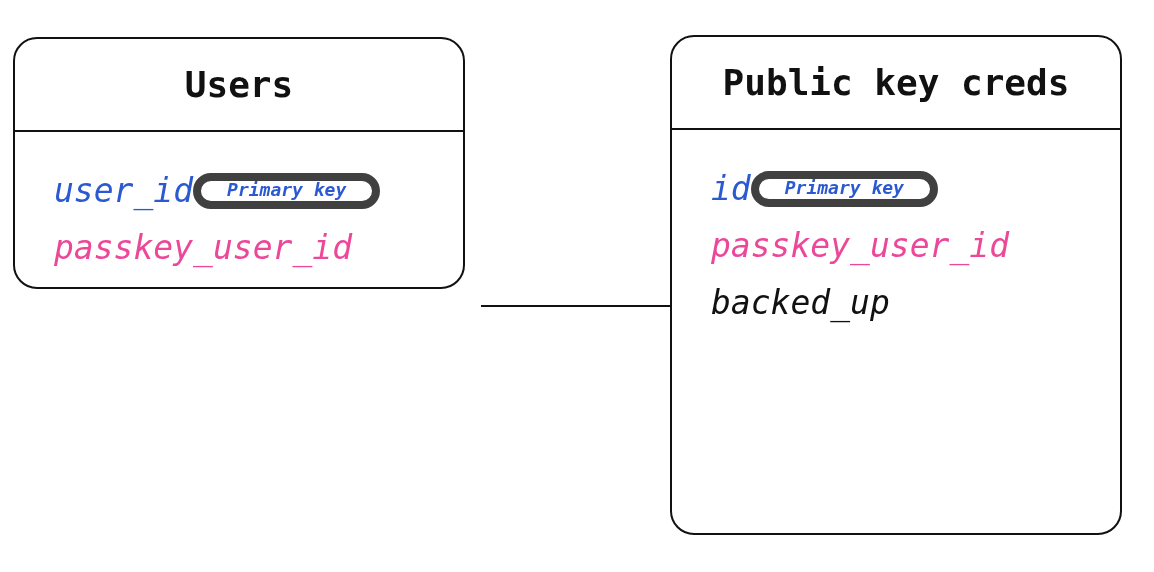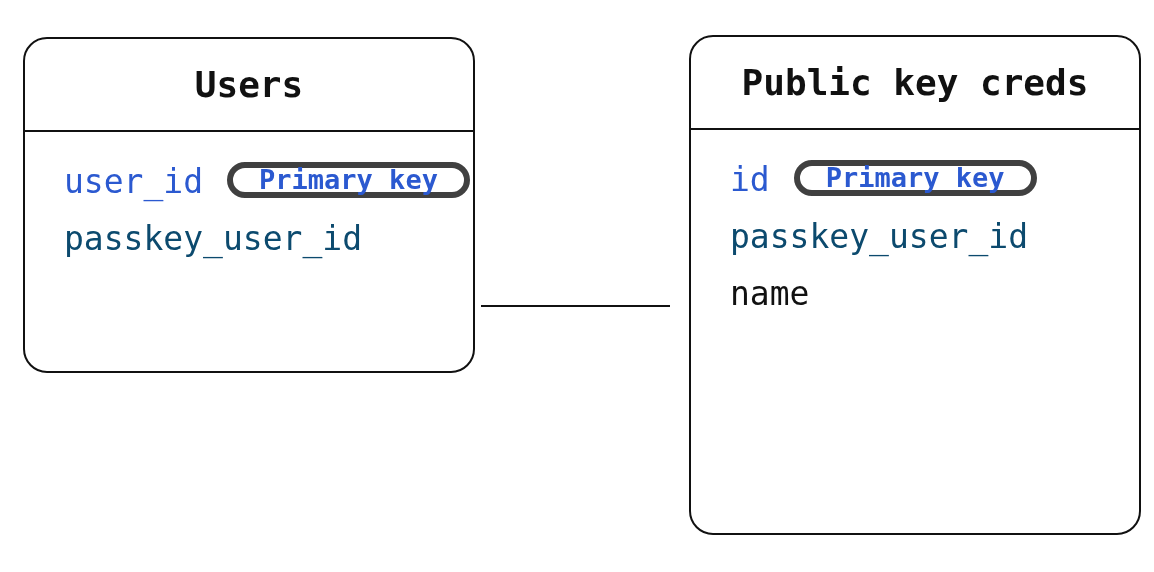--- a/index.html
+++ b/index.html
@@ -17,27 +17,27 @@
     overflow: hidden;
   }
   .table-card {
     position: absolute;
     box-sizing: border-box;
     background: #ffffff;
     border: 2px solid #111111;
     border-radius: 24px;
   }
   .table-card.users {
-    left: 23px;
+    left: 13px;
     top: 37px;
     width: 452px;
-    height: 336px;
+    height: 252px;
   }
   .table-card.creds {
-    left: 689px;
+    left: 670px;
     top: 35px;
     width: 452px;
     height: 500px;
   }
   .table-header {
     box-sizing: border-box;
     height: 93px;
     border-bottom: 2px solid #111111;
     display: flex;
     align-items: center;
@@ -46,44 +46,45 @@
     font-weight: bold;
     letter-spacing: 0px;
     color: #111111;
   }
   .table-body {
     padding: 30px 30px 0 39px;
   }
   .field-row {
     height: 57px;
     display: flex;
-    gap: 24px;
+    align-items: center;
     white-space: nowrap;
+    font-style: italic;
   }
   .field-name {
     font-size: 33px;
     color: #111111;
   }
   .field-name.pk {
     color: #2b59d0;
   }
   .field-name.fk {
-    color: #0c4a6e;
+    color: #ec4899;
   }
   .pk-badge {
     box-sizing: border-box;
     display: inline-flex;
     align-items: center;
     justify-content: center;
     height: 36px;
     padding: 0 26px 2px 26px;
-    border: 6px solid #404040;
+    border: 8px solid #404040;
     border-radius: 999px;
     color: #2b59d0;
-    font-size: 27px;
+    font-size: 18px;
     font-weight: bold;
   }
   .connector {
     position: absolute;
     left: 481px;
     top: 305px;
     width: 189px;
     height: 2px;
     background: #111111;
   }
@@ -112,18 +113,18 @@
     <div class="table-header">Public key creds</div>
     <div class="table-body">
       <div class="field-row">
         <span class="field-name pk">id</span>
         <span class="pk-badge">Primary key</span>
       </div>
       <div class="field-row">
         <span class="field-name fk">passkey_user_id</span>
       </div>
       <div class="field-row">
-        <span class="field-name">name</span>
+        <span class="field-name">backed_up</span>
       </div>
     </div>
   </div>
 
 </div>
 
 </body></html>

